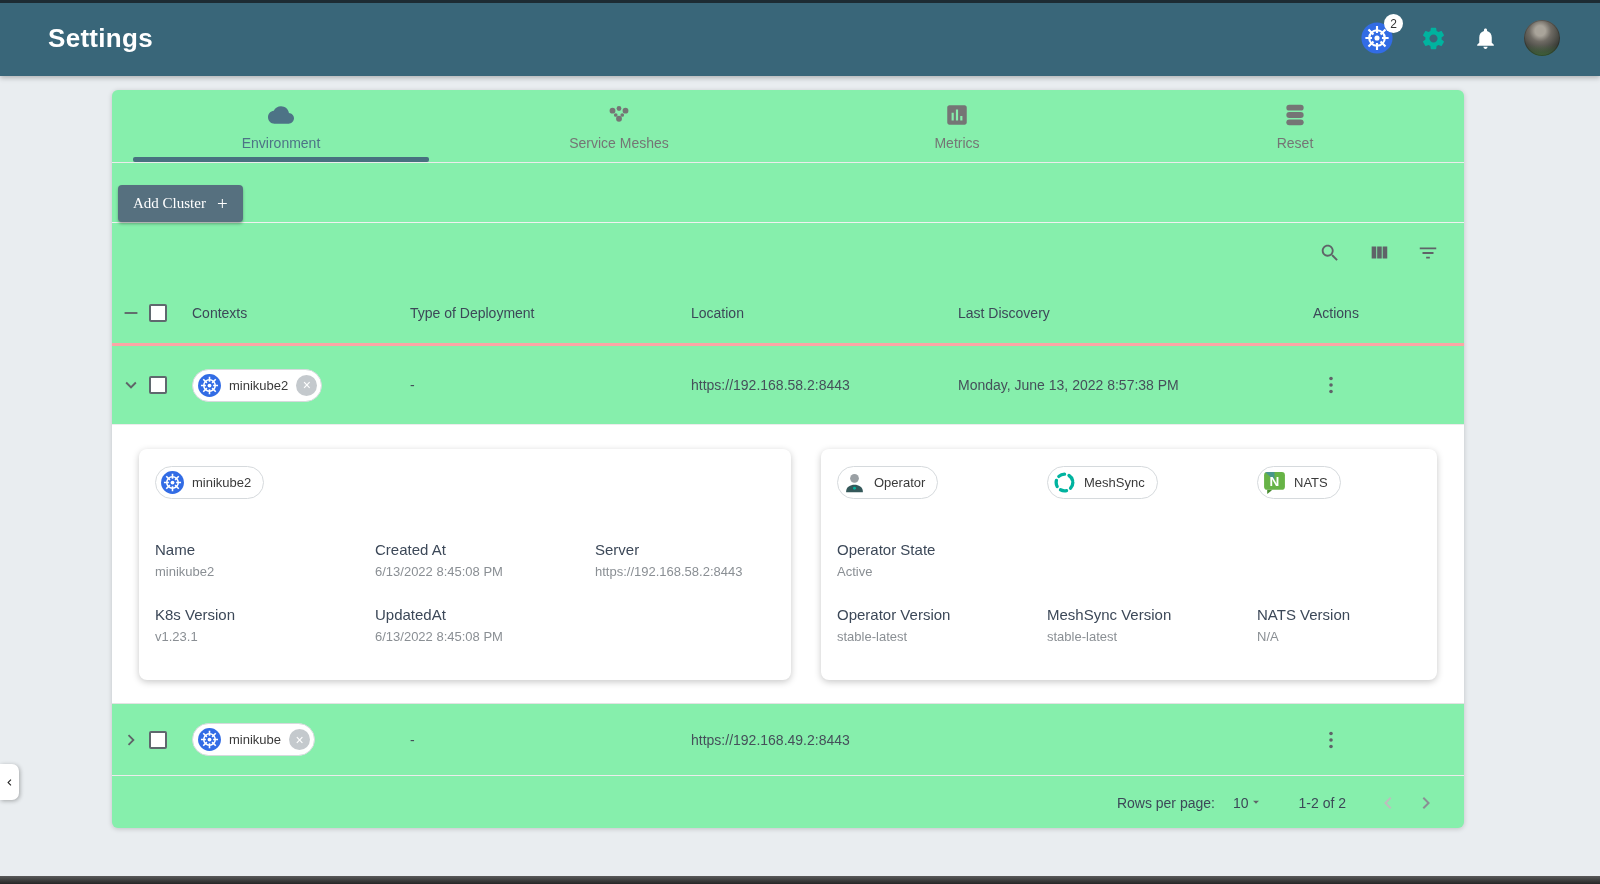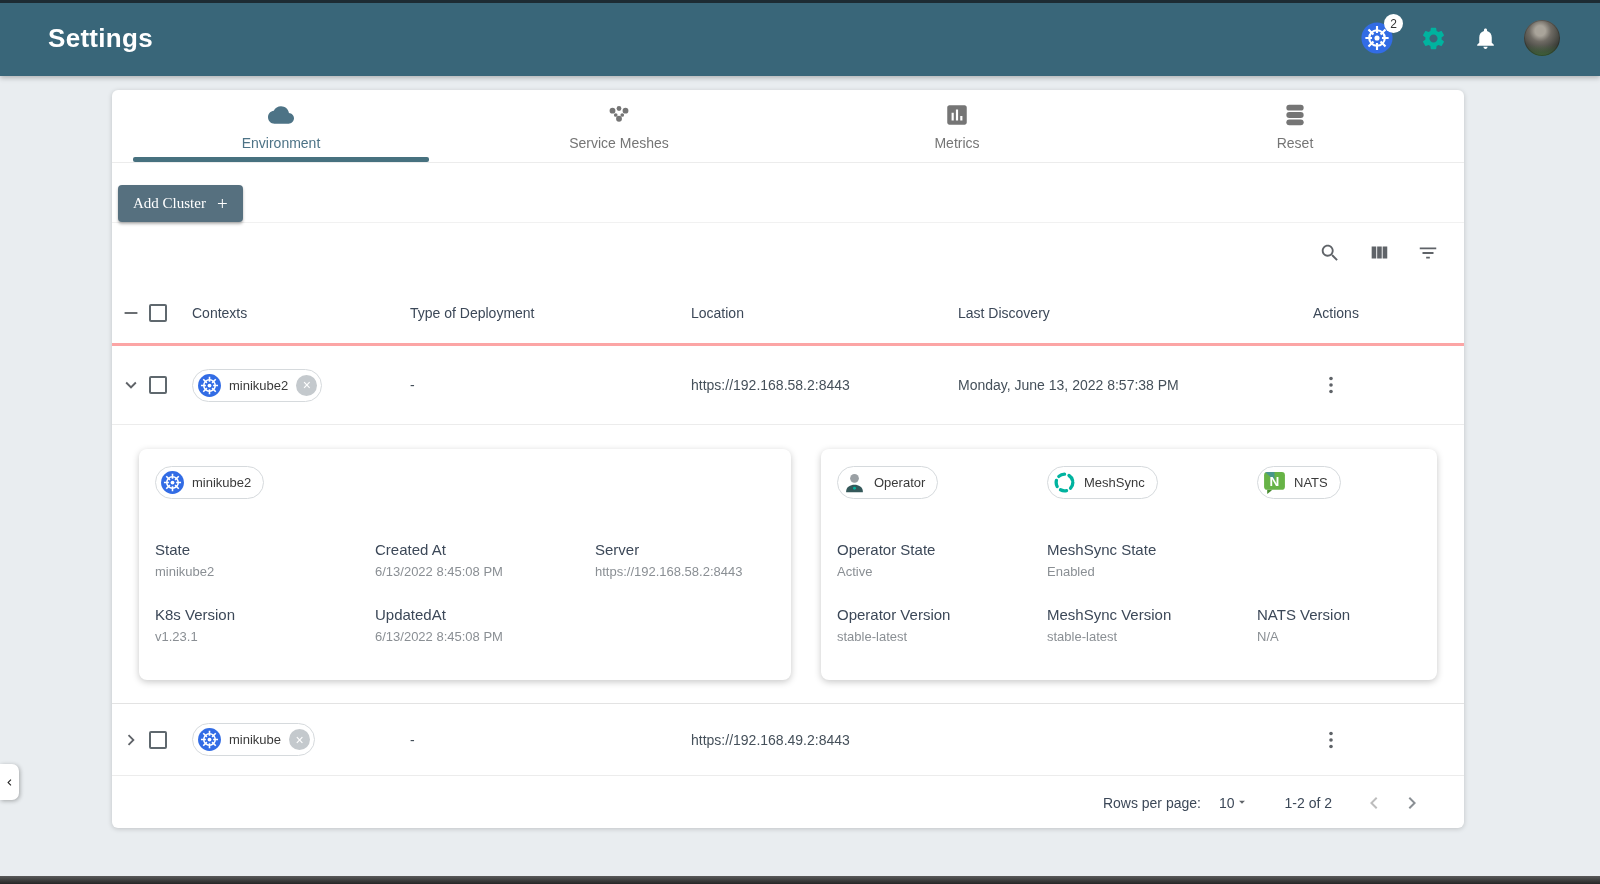--- a/index.html
+++ b/index.html
@@ -18,21 +18,21 @@
   .badge{position:absolute;top:-7px;right:-9px;width:19px;height:19px;background:#fff;
     border-radius:50%;color:#333;font-size:12px;display:flex;align-items:center;justify-content:center;}
   .icon-btn{display:flex;align-items:center;justify-content:center;cursor:pointer;}
   .avatar{width:36px;height:36px;border-radius:50%;cursor:pointer;
     background:
       linear-gradient(to top, rgba(70,130,60,.55), rgba(0,0,0,0) 32%),
       radial-gradient(circle at 45% 30%, #a9a49a 0 16%, #6f6b64 34%, #3a3d38 68%, #23261f 100%);
     box-shadow:0 0 0 1px rgba(0,0,0,.2) inset;}
 
   
-  .card{position:absolute;left:112px;top:90px;width:1352px;height:738px;background:#ffffff;
+  .card{position:absolute;left:112px;top:90px;width:1352px;height:738px;background:#86efac;
     border-radius:6px;box-shadow:0 1px 5px rgba(0,0,0,.18);box-sizing:border-box;}
 
   
   .tabs{display:flex;height:72px;border-bottom:1px solid #ececec;}
   .tab{flex:1;display:flex;flex-direction:column;align-items:center;justify-content:center;gap:7px;
     color:#757575;font-size:14px;cursor:pointer;position:relative;}
   .tab svg{width:26px;height:26px;fill:#757575;}
   .tab.active{color:#4d7386;}
   .tab.active svg{fill:#4d7386;}
   .indicator{position:absolute;bottom:0;left:21px;right:21px;height:5px;background:#47717f;border-radius:2px;}
@@ -79,21 +79,21 @@
   .detail-card.operator{flex:1;}
   .dgrid{display:grid;grid-template-columns:220px 220px 1fr;}
   .dgrid.op{grid-template-columns:210px 210px 1fr;}
   .chiprow{margin-bottom:42px;}
   .f-label{font-size:15px;color:#3c4858;margin-bottom:6px;}
   .f-value{font-size:13px;color:#8a8f94;}
   .frow2{margin-top:27px;}
 
   
   .pager{height:53px;display:flex;align-items:center;justify-content:flex-end;
-    font-size:14px;color:#3c4858;padding-right:40px;gap:0;}
+    font-size:14px;color:#3c4858;padding-right:26px;gap:0;}
   .pager .rpp-label{margin-right:18px;}
   .rpp{display:flex;align-items:flex-start;cursor:pointer;margin-right:36px;}
   .rpp svg{width:14px;height:14px;fill:#5f6368;}
   .range{margin-right:30px;}
   .pg-btn{display:flex;align-items:center;cursor:pointer;}
   .pg-btn svg{width:24px;height:24px;}
   .pg-prev svg{fill:#bdbdbd;}
   .pg-next svg{fill:#8a8f94;margin-left:14px;}
 
   
@@ -256,21 +256,21 @@
                     <path d="M12 3.5v5M12 15.5v5M3.8 12h4.7M15.5 12h4.7M6 6l3.5 3.5M18 6l-3.5 3.5M6 18l3.5-3.5M18 18l-3.5-3.5"></path>
                   </g>
                   <circle cx="12" cy="12" r="1.8" fill="#fff"></circle>
                 </svg>
             </span>
             <span class="clabel">minikube2</span>
           </span>
         </div>
         <div class="dgrid">
           <div>
-            <div class="f-label">State</div>
+            <div class="f-label">Name</div>
             <div class="f-value">minikube2</div>
           </div>
           <div>
             <div class="f-label">Created At</div>
             <div class="f-value">6/13/2022 8:45:08 PM</div>
           </div>
           <div>
             <div class="f-label">Server</div>
             <div class="f-value">https://192.168.58.2:8443</div>
           </div>
@@ -324,24 +324,20 @@
               </span>
               <span class="clabel">NATS</span>
             </span>
           </span>
         </div>
         <div class="dgrid op">
           <div>
             <div class="f-label">Operator State</div>
             <div class="f-value">Active</div>
           </div>
-          <div>
-            <div class="f-label">MeshSync State</div>
-            <div class="f-value">Enabled</div>
-          </div>
         </div>
         <div class="dgrid op frow2">
           <div>
             <div class="f-label">Operator Version</div>
             <div class="f-value">stable-latest</div>
           </div>
           <div>
             <div class="f-label">MeshSync Version</div>
             <div class="f-value">stable-latest</div>
           </div>

